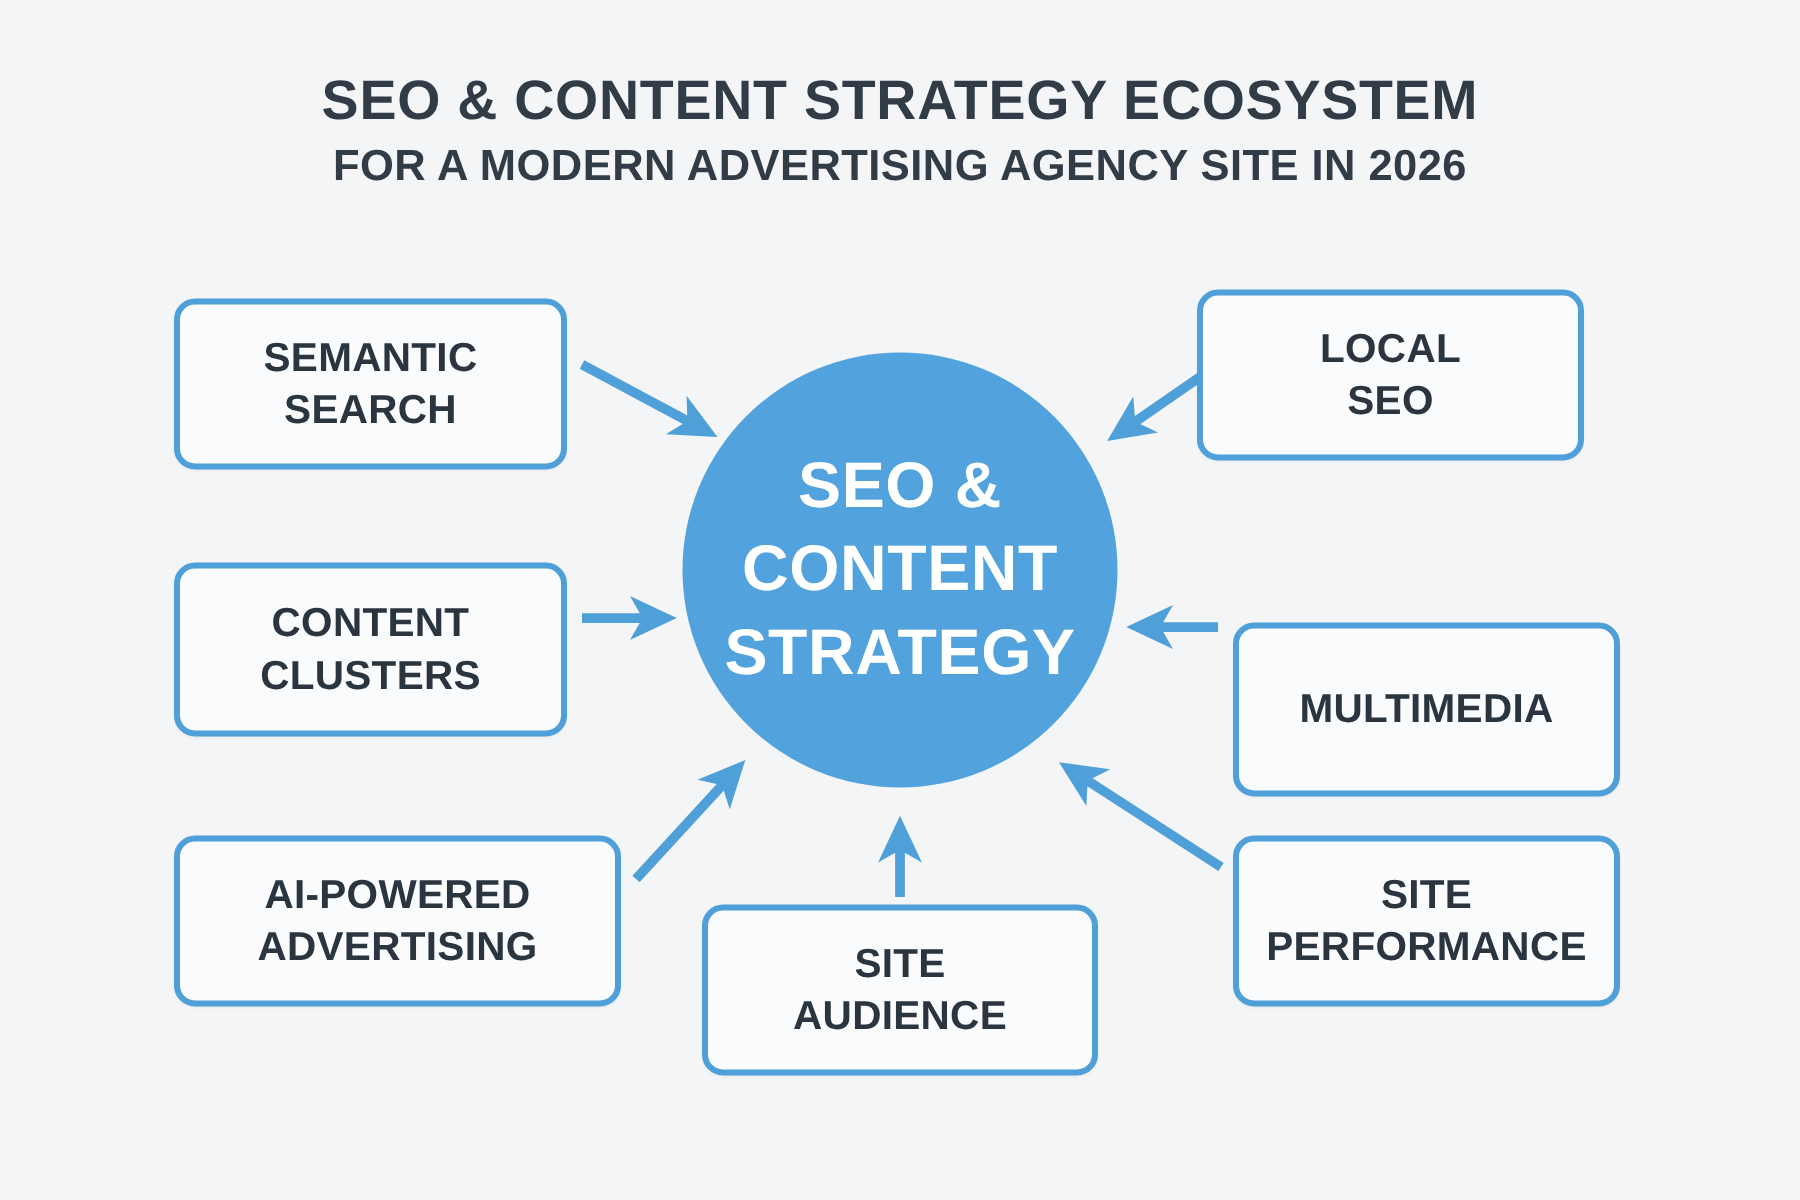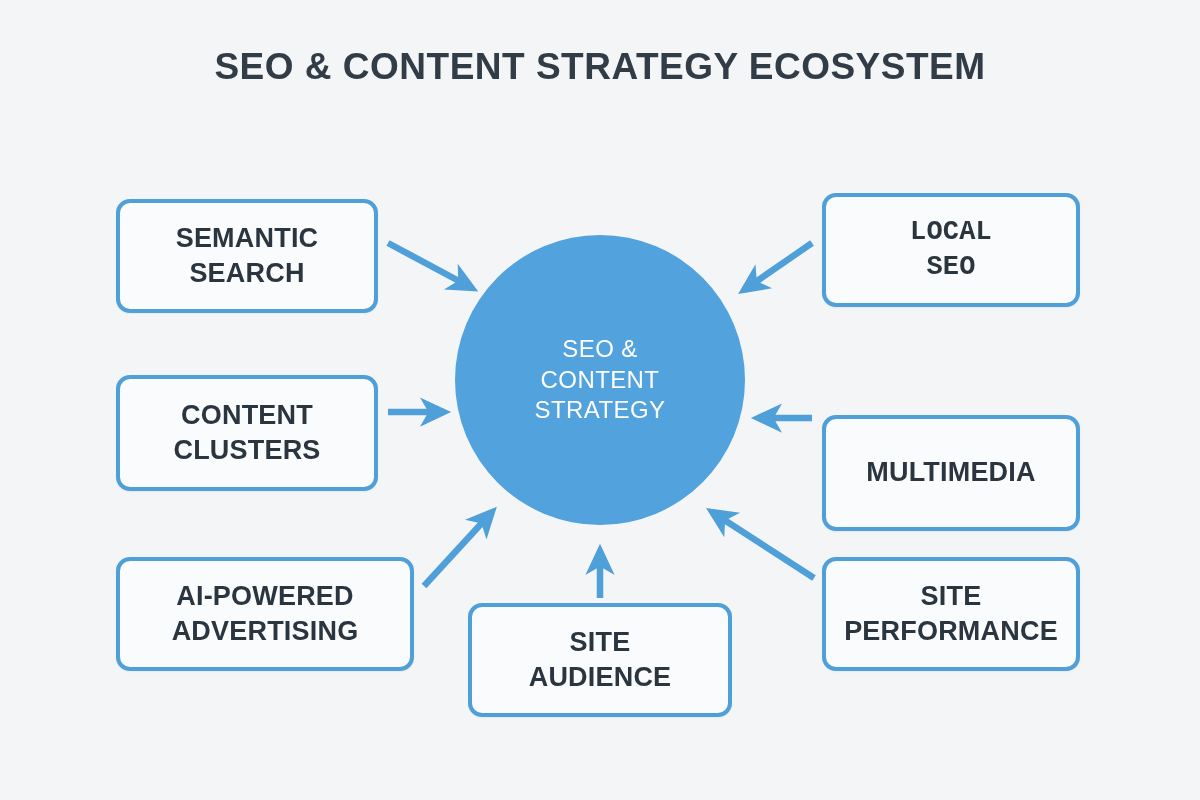--- a/index.html
+++ b/index.html
@@ -64,22 +64,22 @@
     height: 290px;
     border-radius: 50%;
     background: #52a2de;
     display: flex;
     align-items: center;
     justify-content: center;
     box-sizing: border-box;
   }
   #hub-label {
     color: #ffffff;
-    font-size: 24px;
-    font-weight: normal;
+    font-size: 43px;
+    font-weight: bold;
     line-height: 1.28;
     text-align: center;
     letter-spacing: 0.4px;
     white-space: pre-line;
   }
 
   
   .node {
     position: absolute;
     box-sizing: border-box;
@@ -97,32 +97,33 @@
     font-weight: bold;
     line-height: 1.3;
     text-align: center;
     letter-spacing: 0.2px;
     white-space: pre-line;
   }
 
   #node-0 { left: 116px;  top: 199px; width: 262px; height: 114px; }
   #node-1 { left: 116px;  top: 375px; width: 262px; height: 116px; }
   #node-2 { left: 116px;  top: 557px; width: 298px; height: 114px; }
-  #node-3 { left: 822px;  top: 193px; width: 258px; height: 114px; font-family: Liberation Mono, monospace; }
+  #node-3 { left: 798px;  top: 193px; width: 258px; height: 114px; }
   #node-4 { left: 822px;  top: 375px; width: 258px; height: 116px; margin-top: 40px; }
   #node-5 { left: 822px;  top: 557px; width: 258px; height: 114px; }
   #node-6 { left: 468px;  top: 603px; width: 264px; height: 114px; }
 </style>
 </head>
 <body>
 
 <div id="stage">
 
   <div id="title-block">
     <div id="main-title">SEO &amp; CONTENT STRATEGY ECOSYSTEM</div>
+    <div id="sub-title">FOR A MODERN ADVERTISING AGENCY SITE IN 2026</div>
   </div>
 
   <svg id="arrow-layer" viewBox="0 0 1200 800">
     <defs>
       <marker id="ah" markerWidth="5.2" markerHeight="5.2" refX="3.9" refY="2.6" orient="auto" markerUnits="strokeWidth">
         <path d="M0.2,0.35 L5.0,2.6 L0.2,4.85 L1.5,2.6 Z" fill="#4f9fd8"></path>
       </marker>
     </defs>
 
     <line x1="388" y1="243" x2="472" y2="288" stroke="#4f9fd8" stroke-width="6.5" stroke-linecap="butt" marker-end="url(#ah)"></line>

